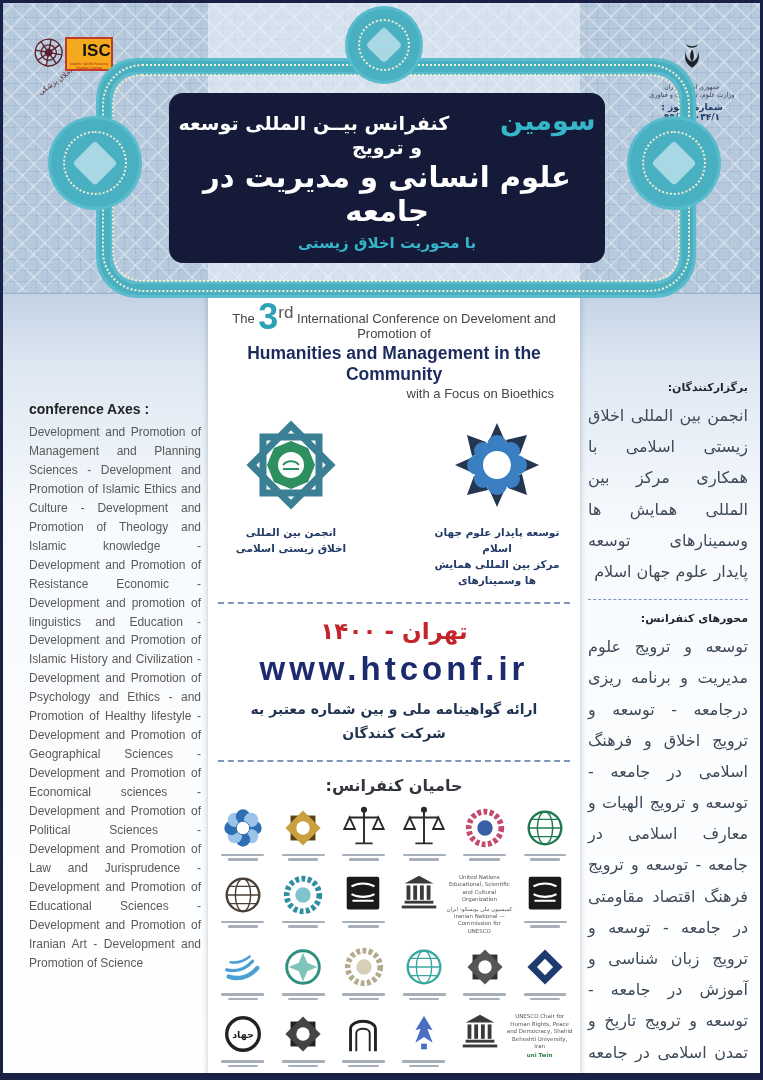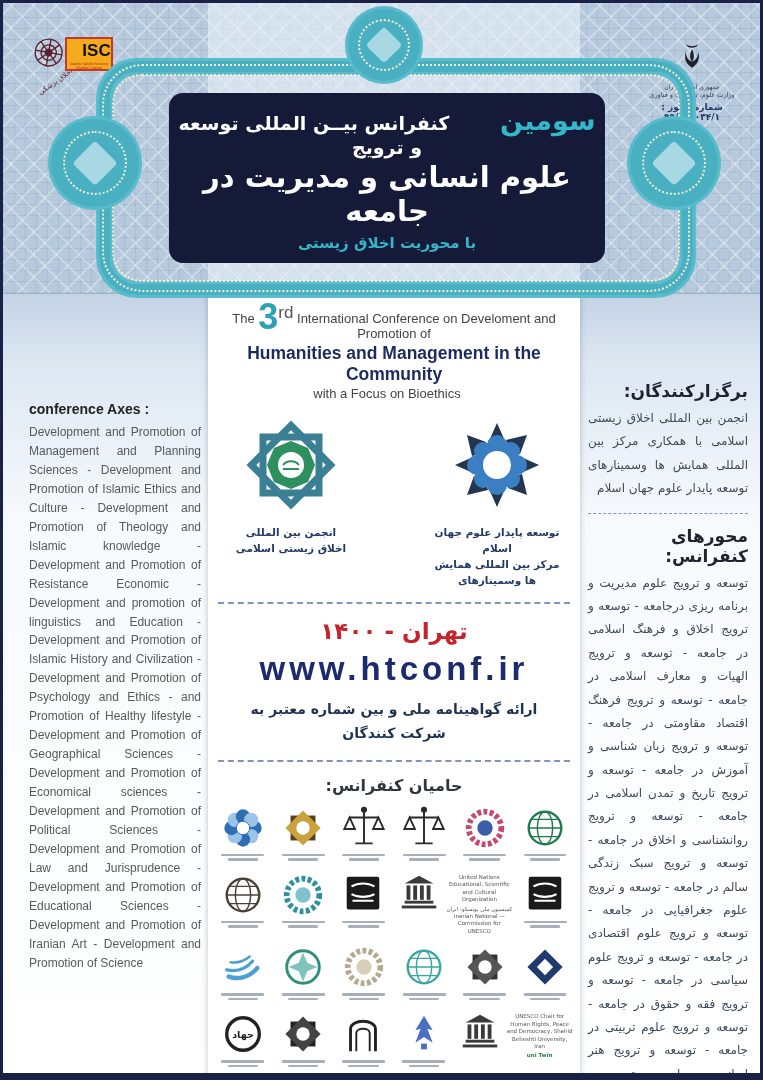--- a/index.html
+++ b/index.html
@@ -54,31 +54,31 @@
   .gov svg{display:block;margin:0 auto;}
   .gov .g1{font-size:6px;color:#3a3f55;}
   .gov .g2{font-size:6.5px;color:#3a3f55;margin-top:1px;}
   .gov .g3{font-size:9px;color:#223a66;font-weight:bold;margin-top:3px;}
   
   .col-left{position:absolute;left:26px;top:398px;width:172px;z-index:3;
     font-family:"Liberation Sans",sans-serif;}
   .col-left h3{margin:0 0 6px;font-size:14px;color:#222;}
   .col-left p{margin:0;font-size:12px;line-height:1.58;color:#595959;text-align:justify;}
   .col-right{position:absolute;left:585px;top:378px;width:160px;z-index:3;direction:rtl;}
-  .col-right h3{margin:0 0 6px;font-size:17px;color:#1d2430;}
-  .col-right p{margin:0;font-size:12px;line-height:1.95;color:#3f4a58;text-align:justify;}
+  .col-right h3{margin:0 0 6px;font-size:11px;color:#1d2430;}
+  .col-right p{margin:0;font-size:16px;line-height:1.95;color:#3f4a58;text-align:justify;}
   .dash-r{border:none;border-top:1.5px dashed #7f96bb;margin:12px 0;}
   
   .center-content{position:absolute;left:207px;top:292px;width:368px;z-index:3;text-align:center;}
   .en-title{font-family:"Liberation Sans",sans-serif;padding:8px 10px 0;}
   .en-title .t1{font-size:13px;color:#444;}
   .en-title .t1 .big3{color:#2ba3b5;font-size:36px;font-weight:bold;line-height:0;vertical-align:-6px;}
   .en-title .t1 sup{font-size:17px;color:#555;}
   .en-title .t2{font-size:17.5px;font-weight:bold;color:#1c2b5e;margin-top:2px;}
-  .en-title .t3{font-size:13px;color:#444;text-align:center;padding-right:14px;margin-top:1px;}
+  .en-title .t3{font-size:13px;color:#444;text-align:right;padding-right:14px;margin-top:1px;}
   .org-logos{display:flex;justify-content:center;gap:76px;margin-top:16px;}
   .org{width:130px;text-align:center;}
   .org .cap{font-size:10.5px;font-weight:bold;color:#223a66;line-height:1.5;margin-top:8px;direction:rtl;}
   .dash-c{border:none;border-top:2px dashed #7f96bb;margin:14px 8px;}
   .city{color:#c4242b;font-weight:bold;font-size:23px;direction:rtl;margin-top:4px;}
   .site{color:#1c2b6d;font-weight:bold;font-size:33px;letter-spacing:4px;margin-top:6px;
     font-family:"Liberation Sans",sans-serif;text-decoration:none;display:block;}
   .cert{color:#1f3350;font-weight:bold;font-size:14px;direction:rtl;margin:10px 30px 0;line-height:1.7;}
   .sup-head{font-size:16px;font-weight:bold;color:#33373d;direction:rtl;margin-top:6px;}
   .grid{margin-top:10px;}

